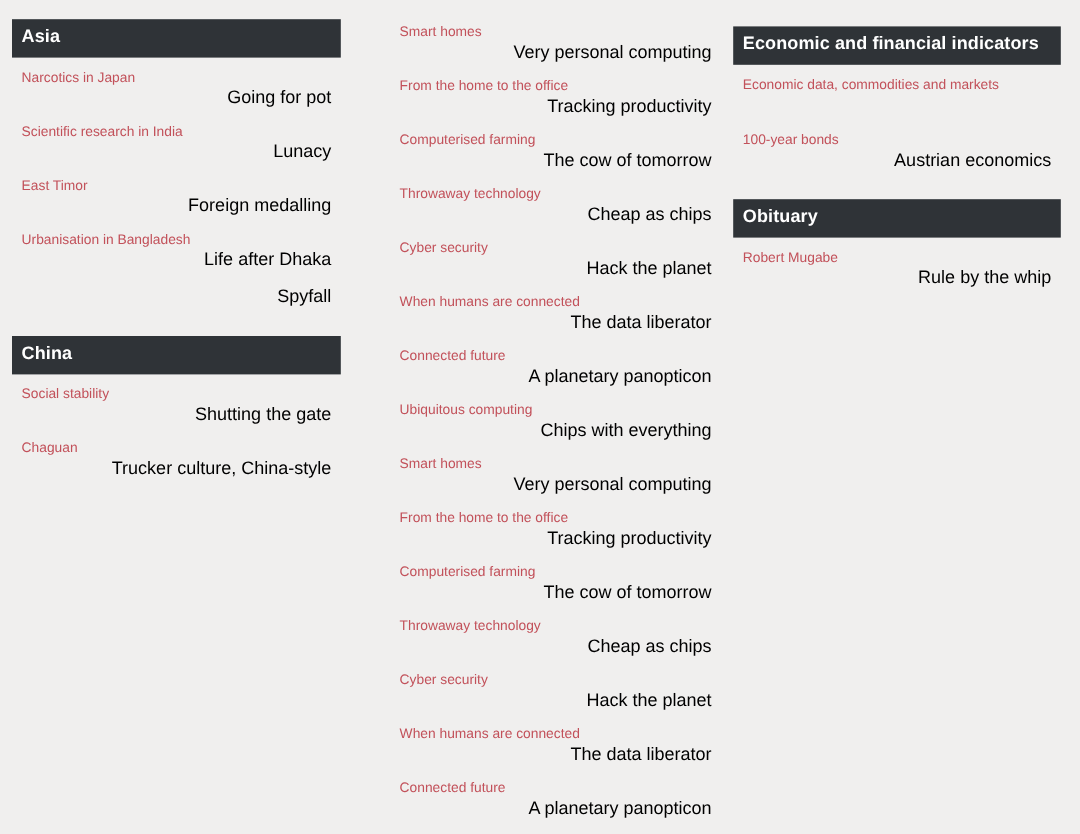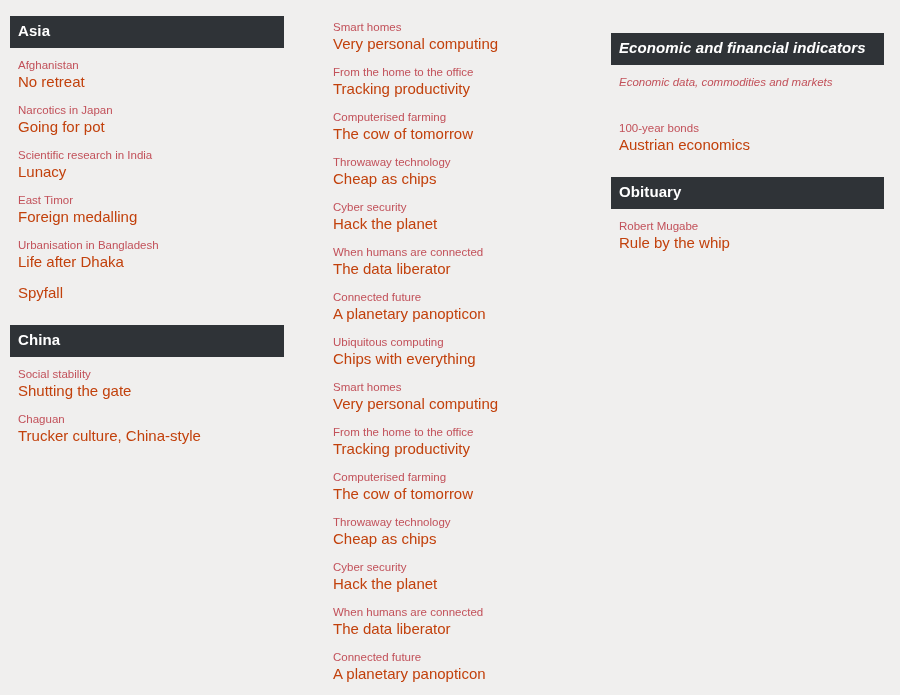--- a/index.html
+++ b/index.html
@@ -47,38 +47,38 @@
   .article:first-child {
     padding-top: 10px;
   }
   .kicker {
     color: #c2515a;
     font-size: 11.5px;
     line-height: 14px;
     margin: 0;
   }
   .headline {
-    color: #c2410c;
+    color: #000000;
     font-size: 15px;
     line-height: 20px;
     margin: 0;
+    text-align: right;
   }
 
   
   #col-left .section + .section {
     margin-top: 22px;
   }
   #col-left .section:first-child {
     margin-top: 16px;
   }
 
   
   #col-right .section:first-child {
-    margin-top: 33px;
-    font-style: italic;
+    margin-top: 22px;
   }
   #col-right .section + .section {
     margin-top: 22px;
   }
 
   
   #col-middle .stream {
     padding: 0;
     margin-top: -3px;
   }
@@ -92,24 +92,20 @@
 </head>
 <body>
 
 <div class="page">
 
   <div class="column" id="col-left">
       <div class="section">
         <div class="section-header">Asia</div>
         <div class="section-body">
           <div class="article">
-            <p class="kicker">Afghanistan</p>
-            <p class="headline">No retreat</p>
-          </div>
-          <div class="article">
             <p class="kicker">Narcotics in Japan</p>
             <p class="headline">Going for pot</p>
           </div>
           <div class="article">
             <p class="kicker">Scientific research in India</p>
             <p class="headline">Lunacy</p>
           </div>
           <div class="article">
             <p class="kicker">East Timor</p>
             <p class="headline">Foreign medalling</p>

